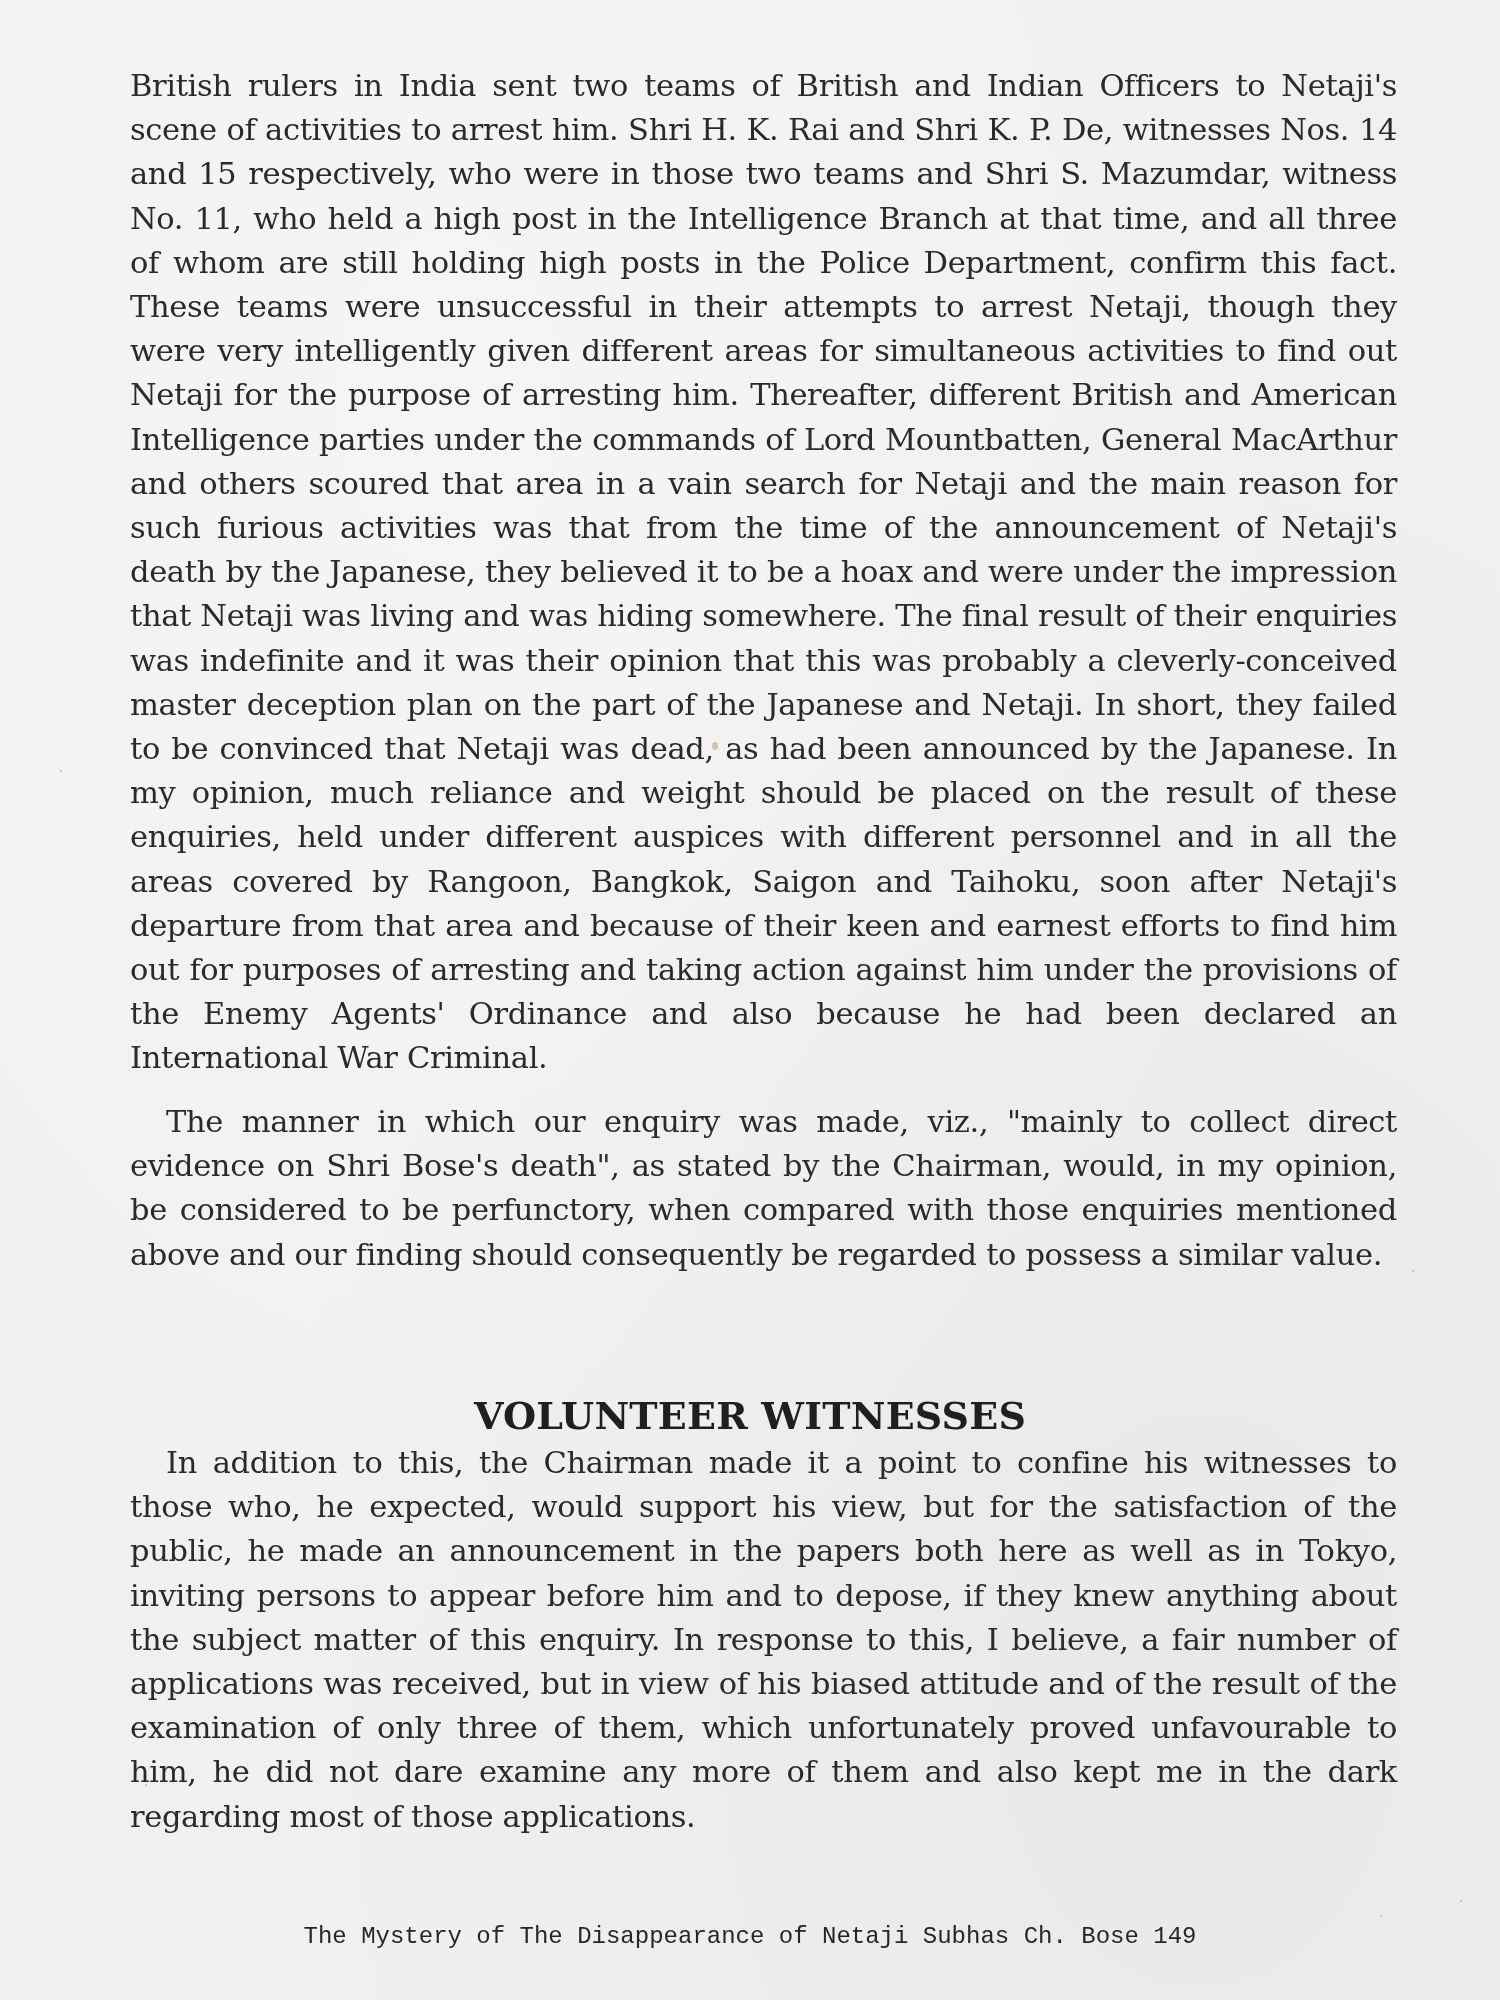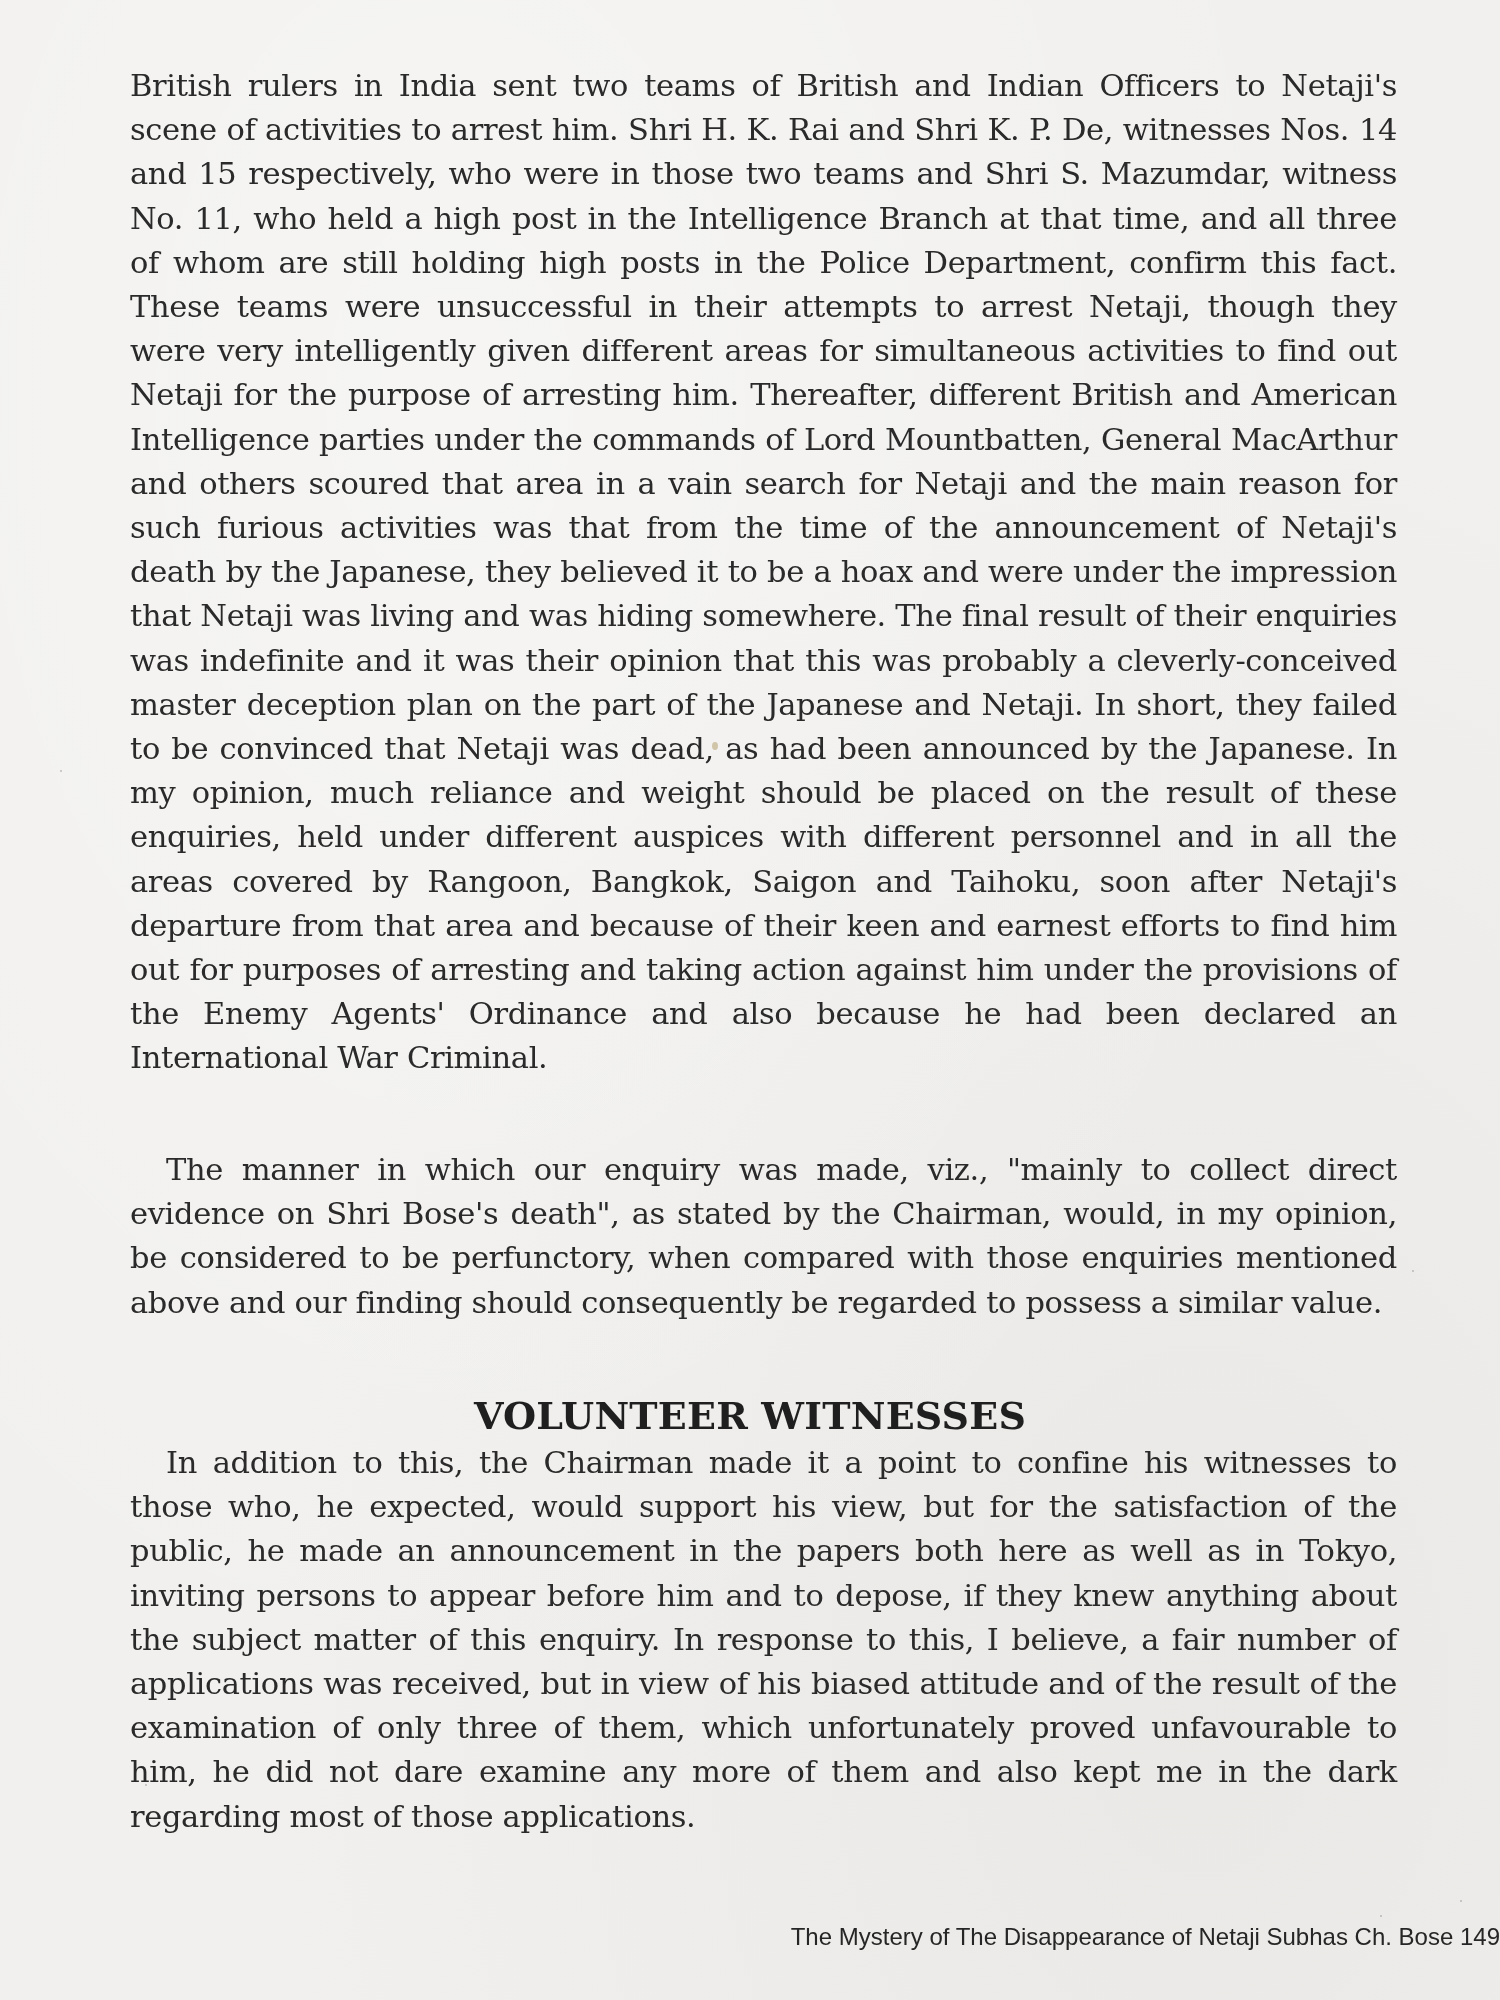--- a/index.html
+++ b/index.html
@@ -41,21 +41,21 @@
       text-align-last: left;
     }
     .para-1 {
       position: absolute;
       top: 52px;
       left: 0;
       width: 100%;
     }
     .para-2 {
       position: absolute;
-      top: 1136px;
+      top: 1088px;
       left: 0;
       width: 100%;
       text-indent: 36px;
     }
     .section-heading {
       position: absolute;
       top: 1393px;
       left: 0;
       width: 1500px;
       text-align: center;
@@ -71,22 +71,22 @@
       top: 1429px;
       left: 0;
       width: 100%;
       text-indent: 36px;
     }
     .footer {
       position: absolute;
       top: 1923px;
       left: 0;
       width: 1500px;
-      text-align: right;
-      font-family: Liberation Sans, sans-serif;
+      text-align: center;
+      font-family: Liberation Mono, monospace;
       font-size: 24px;
       color: #262626;
     }
     .speck {
       position: absolute;
       width: 2px;
       height: 2px;
       border-radius: 50%;
       background: rgba(90,90,90,0.35);
     }

